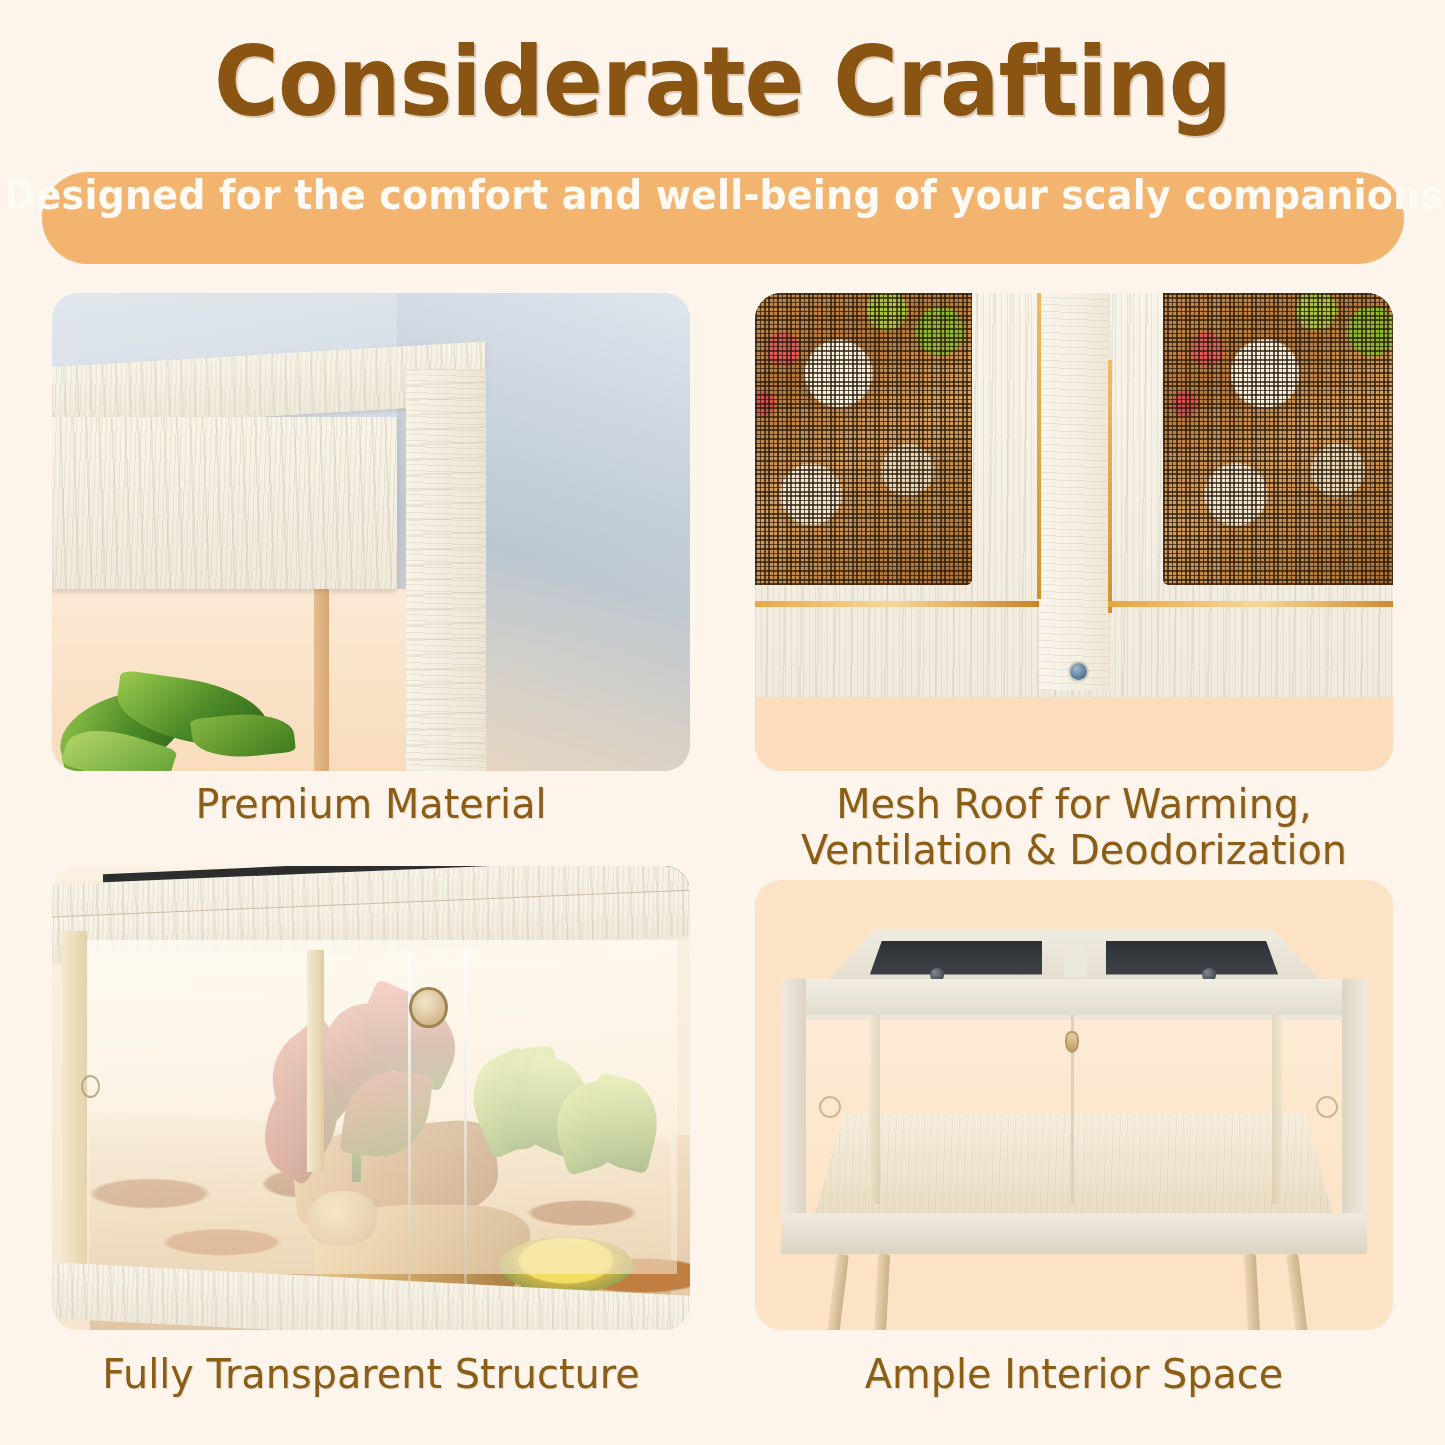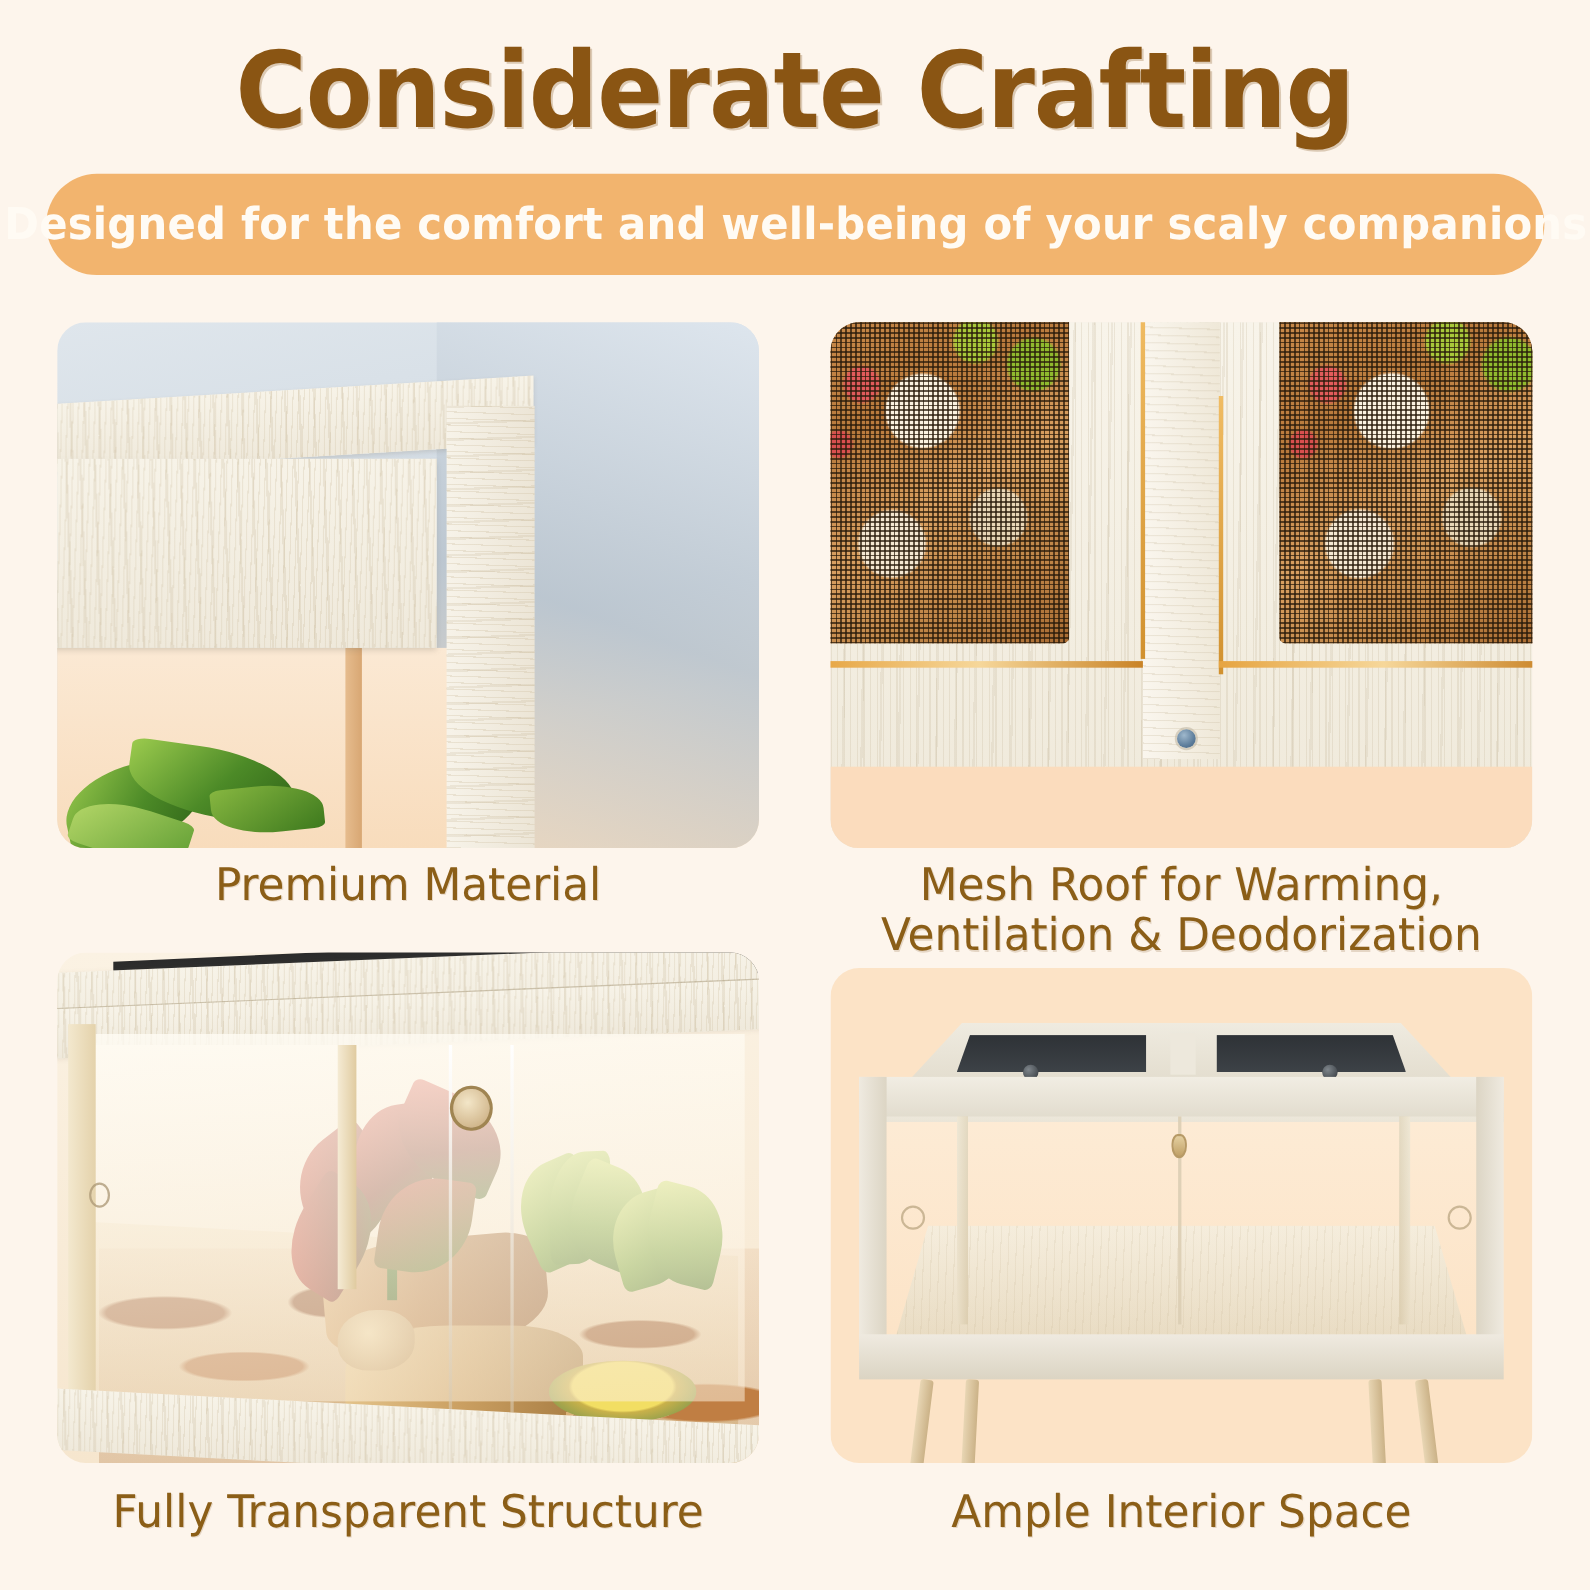--- a/index.html
+++ b/index.html
@@ -22,25 +22,25 @@
     color:#8A5513;
     font-family:"DejaVu Sans", sans-serif;
     transform:scaleX(0.92);
     line-height:1.18;
     white-space:nowrap;
     text-shadow:2px 2px 0 rgba(120,70,10,.25);
   }
 
   #subtitle-banner {
     position:absolute;
-    top:158px; left:42px;
+    top:172px; left:42px;
     width:1362px; height:92px;
     background:#F2B46E;
     border-radius:46px;
-    display:flex; align-items:center; justify-content:center;
+    display:flex; justify-content:center;
   }
   #subtitle-text {
     color:#FFFBF4;
     font-size:40px;
     font-weight:bold;
     font-family:"DejaVu Sans", sans-serif;
     transform:scaleX(0.95);
     white-space:nowrap;
     letter-spacing:.2px;
   }

